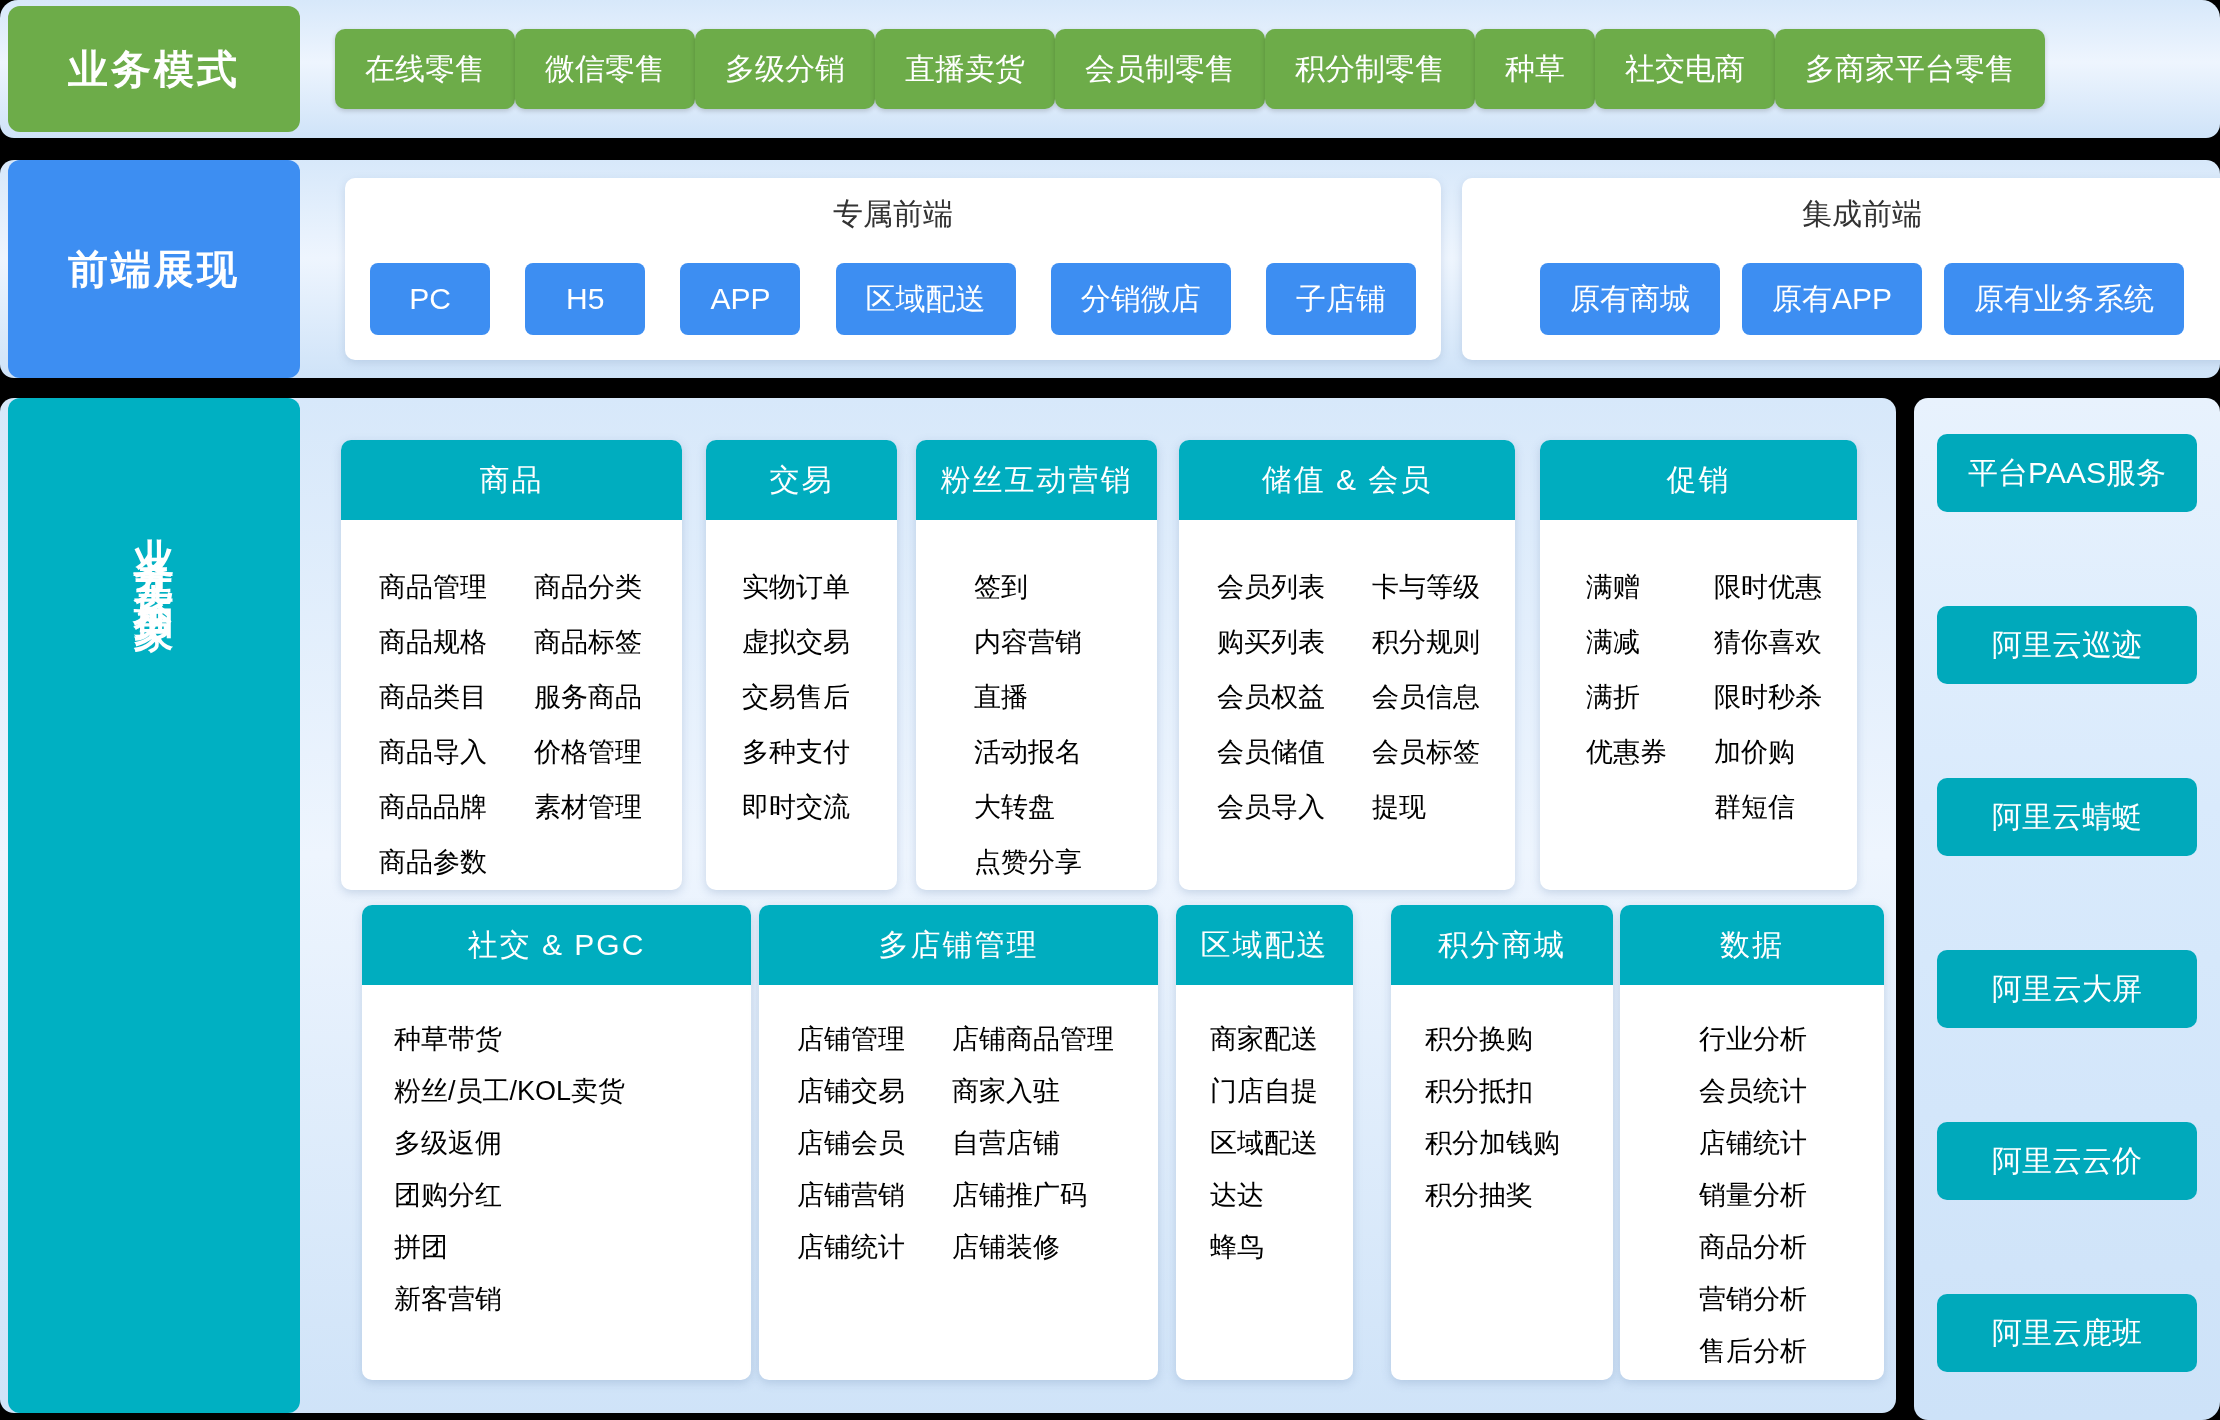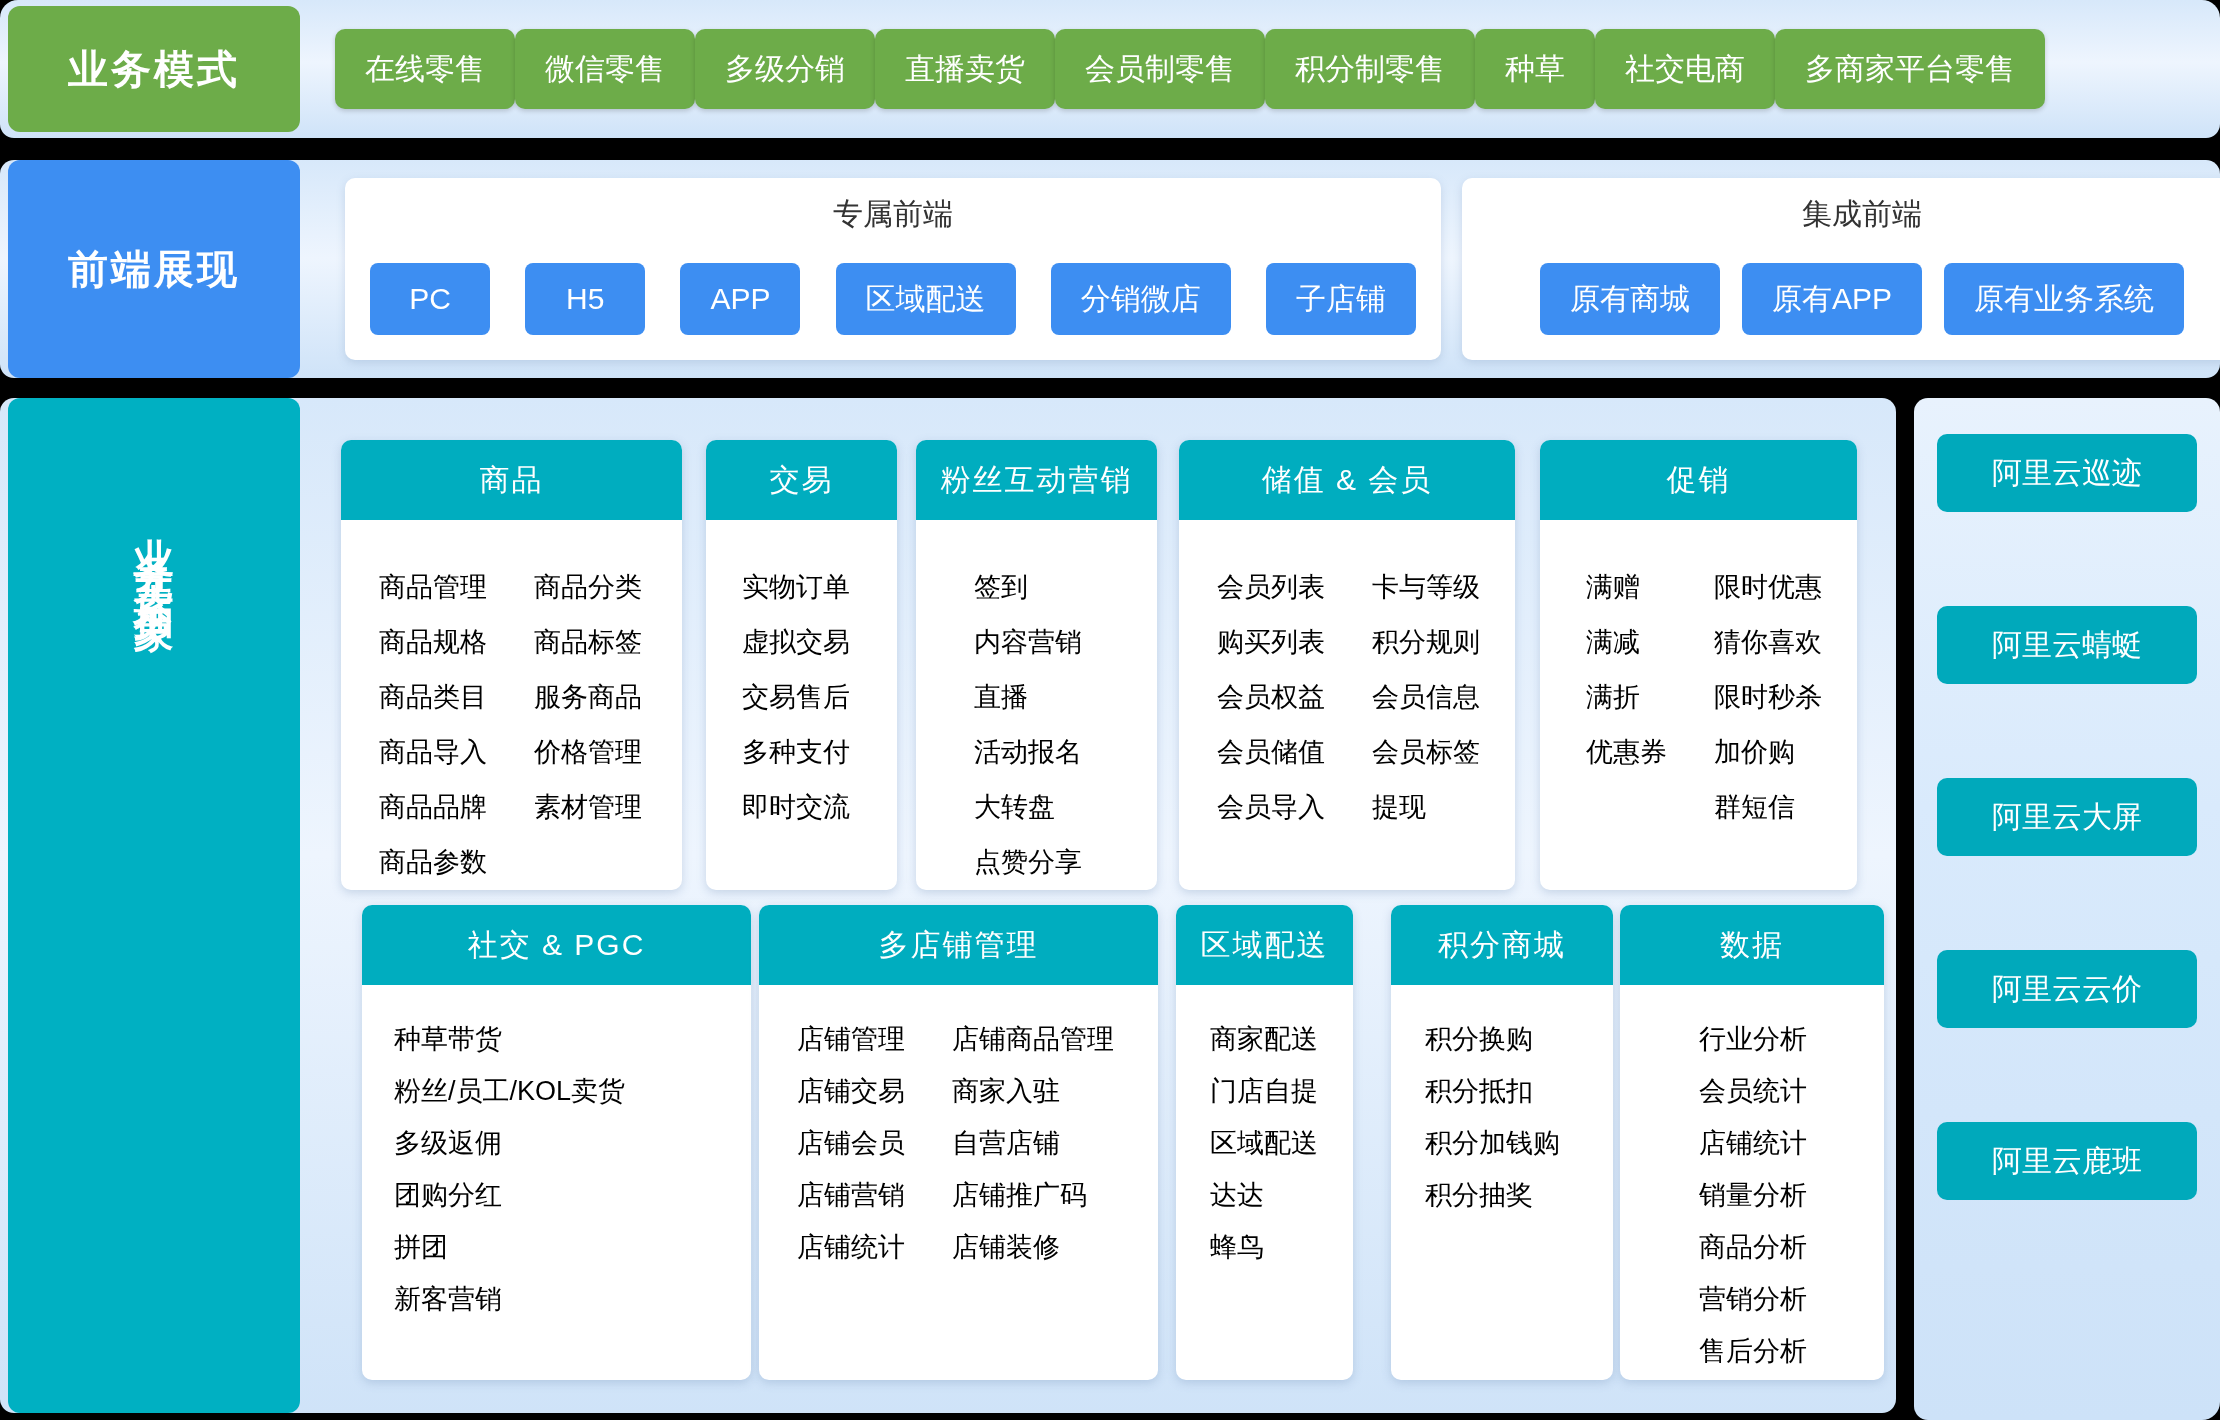--- a/index.html
+++ b/index.html
@@ -272,20 +272,21 @@
               <li>营销分析</li>
               <li>售后分析</li>
             </ul>
           </div>
         </div>
       </div>
   </div>
 
   <div class="strip" id="strip-paas">
     <div id="paas-col">
+        <div class="paas-btn">平台PAAS服务</div>
         <div class="paas-btn">阿里云巡迹</div>
         <div class="paas-btn">阿里云蜻蜓</div>
         <div class="paas-btn">阿里云大屏</div>
         <div class="paas-btn">阿里云云价</div>
         <div class="paas-btn">阿里云鹿班</div>
       </div>
   </div>
 
 </div>
 

